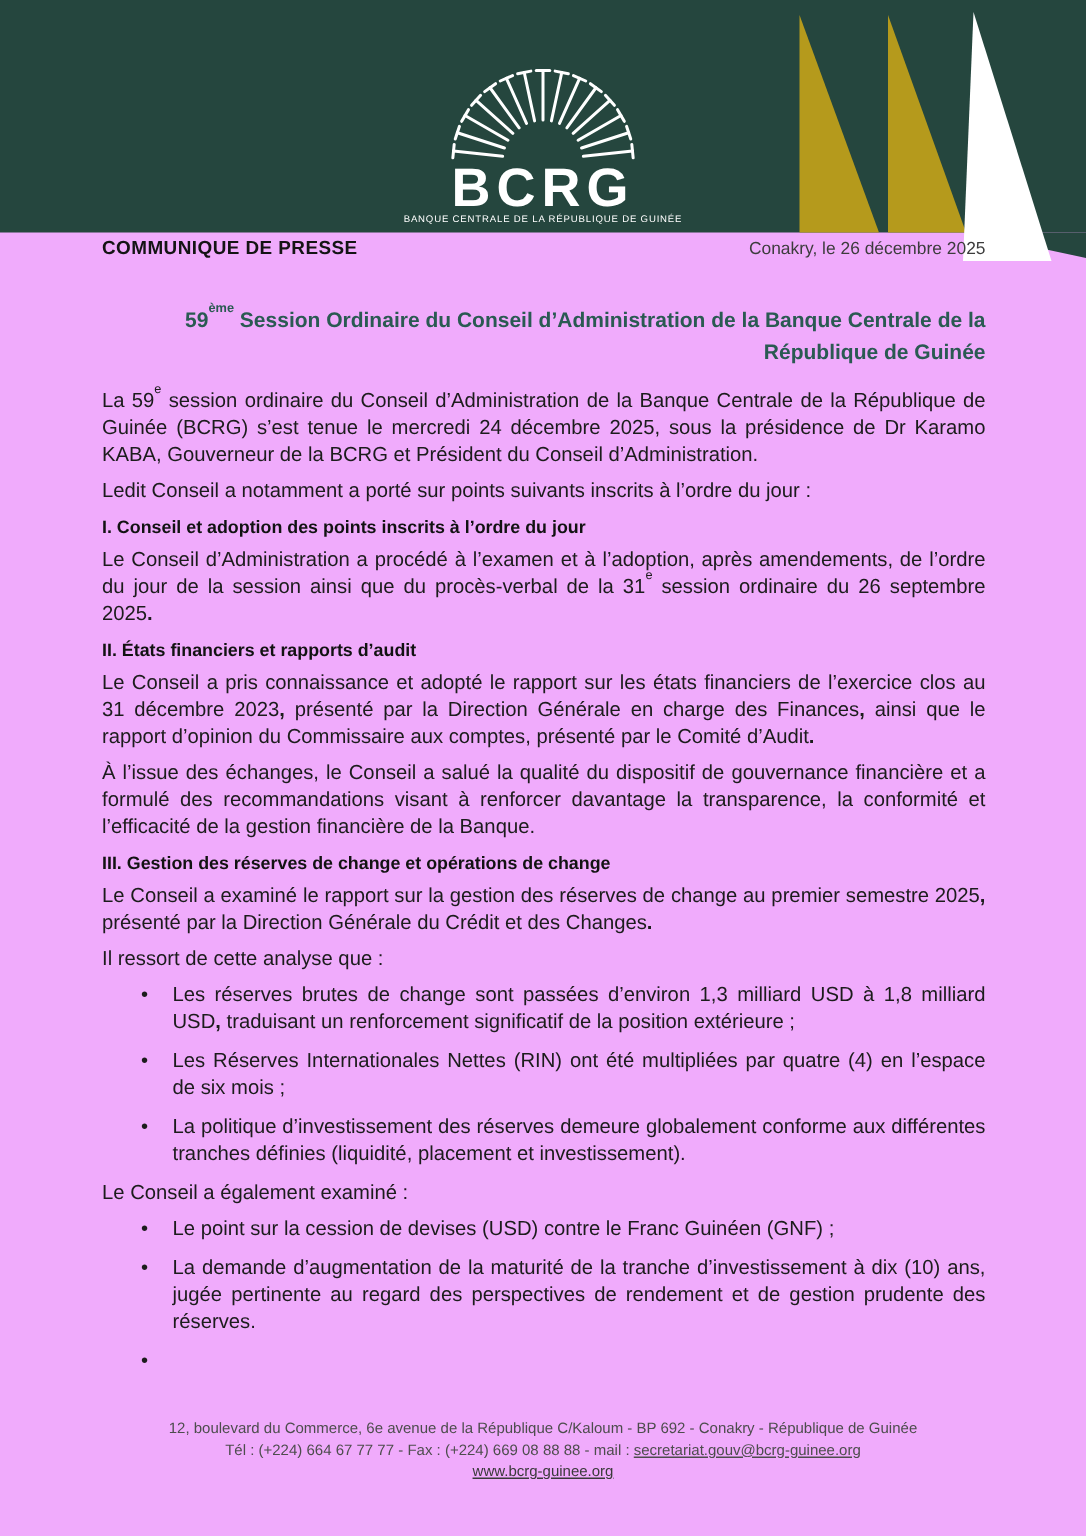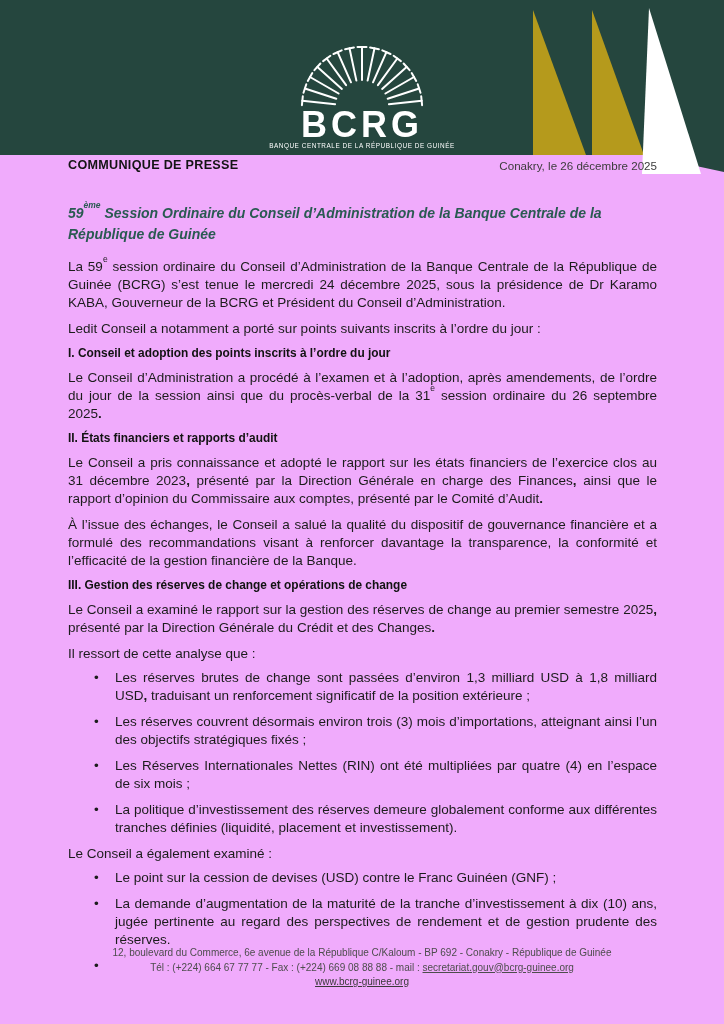--- a/index.html
+++ b/index.html
@@ -8,22 +8,22 @@
 
   .banner { position:absolute; top:0; left:0; width:724px; height:175px; display:block; }
   .logo-acronym { fill:#ffffff; font-weight:bold; font-size:36px; letter-spacing:4px; font-family:"Liberation Sans", sans-serif; }
   .logo-caption { fill:#ffffff; font-size:6.4px; letter-spacing:0.55px; font-family:"Liberation Sans", sans-serif; }
 
   .header-row { position:absolute; top:158px; left:68px; right:67px; display:flex; justify-content:space-between; align-items:flex-end; }
   .kicker { font-size:12.6px; font-weight:bold; color:#141414; letter-spacing:0.3px; }
   .dateline { font-size:11.6px; color:#3c3c3c; }
 
   .content { position:absolute; top:196px; left:68px; right:67px; }
-  .title { text-align:left; font-weight:bold; font-size:14px; line-height:21px; color:#2a5a52; margin:7px 0 13px 0;font-style:italic; }
-  .para { font-size:13.5px; line-height:18px; color:#1c1c1c; text-align:justify; margin:8px 0 6px 0; }
+  .title { text-align:right; font-weight:bold; font-size:14px; line-height:21px; color:#2a5a52; margin:7px 0 13px 0; }
+  .para { font-size:13.5px; line-height:18px; color:#1c1c1c; text-align:justify; margin:0 0 6px 0; }
   .sec-heading { font-size:11.9px; font-weight:bold; color:#121212; margin:8px 0 5px 0; line-height:15px; }
   ul.bullets { list-style:none; margin:4px 0 6px 0; padding:0; }
   ul.bullets li { position:relative; padding-left:47px; margin:0 0 8px 0; font-size:13.5px; line-height:18px; color:#1c1c1c; text-align:justify; min-height:18px; }
   ul.bullets li::before { content:"\2022"; position:absolute; left:26px; top:0; }
   sup { font-size:8.5px; line-height:0; position:relative; top:-4px; }
   b { font-weight:bold; }
 
   .footer { position:absolute; top:946px; left:30px; right:30px; text-align:center; font-size:10px; line-height:14.5px; color:#4d4d4d; }
   .footer a { color:#4d4d4d; text-decoration:underline; cursor:pointer; }
   .footer a.site { font-weight:normal; color:#3a3a3a; }
@@ -89,21 +89,20 @@
       <div class="sec-heading">I. Conseil et adoption des points inscrits à l’ordre du jour</div>
       <p class="para"><span>Le Conseil d’Administration a procédé à l’examen et à l’adoption, après amendements, de l’ordre du jour de la session ainsi que du procès-verbal de la 31</span><sup>e</sup><span> session ordinaire du 26 septembre 2025</span><b>.</b></p>
       <div class="sec-heading">II. États financiers et rapports d’audit</div>
       <p class="para"><span>Le Conseil a pris connaissance et adopté le rapport sur les états financiers de l’exercice clos au 31 décembre 2023</span><b>,</b><span> présenté par la Direction Générale en charge des Finances</span><b>,</b><span> ainsi que le rapport d’opinion du Commissaire aux comptes, présenté par le Comité d’Audit</span><b>.</b></p>
       <p class="para"><span>À l’issue des échanges, le Conseil a salué la qualité du dispositif de gouvernance financière et a formulé des recommandations visant à renforcer davantage la transparence, la conformité et l’efficacité de la gestion financière de la Banque.</span></p>
       <div class="sec-heading">III. Gestion des réserves de change et opérations de change</div>
       <p class="para"><span>Le Conseil a examiné le rapport sur la gestion des réserves de change au premier semestre 2025</span><b>,</b><span> présenté par la Direction Générale du Crédit et des Changes</span><b>.</b></p>
       <p class="para"><span>Il ressort de cette analyse que :</span></p>
       <ul class="bullets">
         <li><span>Les réserves brutes de change sont passées d’environ 1,3 milliard USD à 1,8 milliard USD</span><b>,</b><span> traduisant un renforcement significatif de la position extérieure ;</span></li>
-        <li><span>Les réserves couvrent désormais environ trois (3) mois d’importations, atteignant ainsi l’un des objectifs stratégiques fixés ;</span></li>
         <li><span>Les Réserves Internationales Nettes (RIN) ont été multipliées par quatre (4) en l’espace de six mois ;</span></li>
         <li><span>La politique d’investissement des réserves demeure globalement conforme aux différentes tranches définies (liquidité, placement et investissement).</span></li>
       </ul>
       <p class="para"><span>Le Conseil a également examiné :</span></p>
       <ul class="bullets">
         <li><span>Le point sur la cession de devises (USD) contre le Franc Guinéen (GNF) ;</span></li>
         <li><span>La demande d’augmentation de la maturité de la tranche d’investissement à dix (10) ans, jugée pertinente au regard des perspectives de rendement et de gestion prudente des réserves.</span></li>
         <li></li>
       </ul>
     </div>

